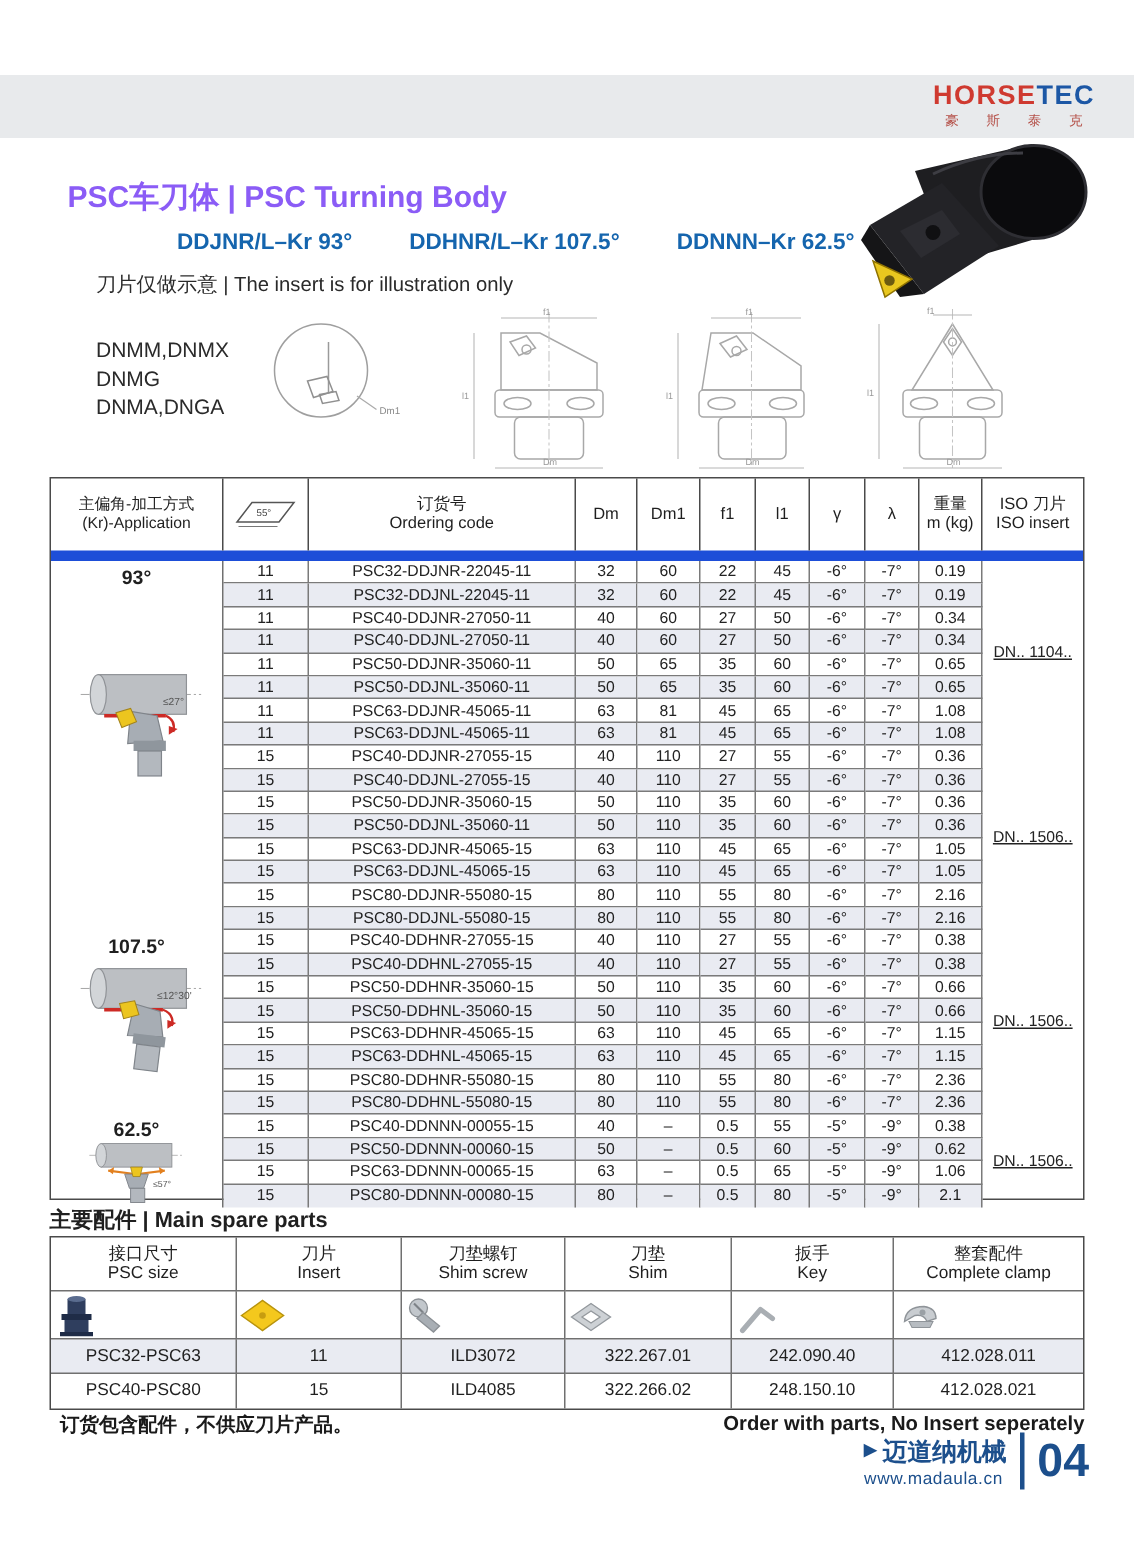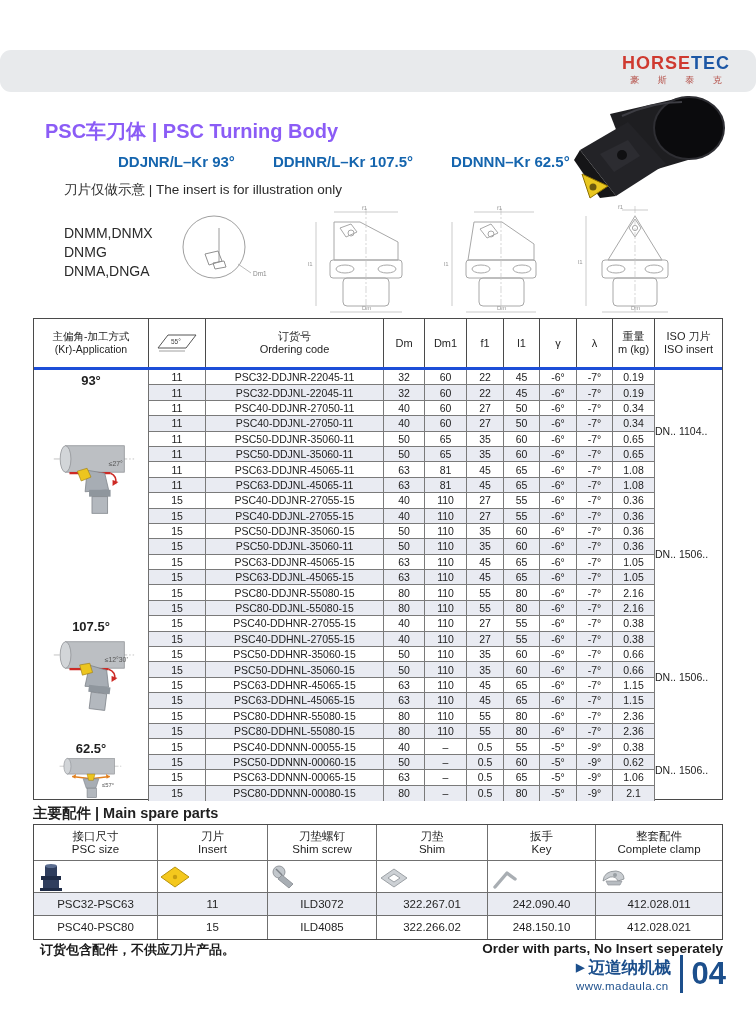--- a/index.html
+++ b/index.html
@@ -1,20 +1,20 @@
 <!DOCTYPE html>
 <html><head>
 <meta charset="utf-8">
 <style>
   html,body{margin:0;padding:0;background:#ffffff;}
   .page{position:relative;width:756px;height:1028px;background:#fff;
         font-family:"Liberation Sans",sans-serif;overflow:hidden;color:#1e1e1e;}
 
   
-  .band{position:absolute;left:0;top:50px;width:756px;height:42px;background:#e8eaec;border-radius:11px;}
+  .band{position:absolute;left:0;top:50px;width:756px;height:42px;background:#e8eaec;}
   .logo{position:absolute;right:26px;top:4px;text-align:center;}
   .logo-en{font-size:18px;font-weight:800;letter-spacing:1px;line-height:19px;}
   .lr{color:#cf3a30}.lb{color:#1c57a5}
   .logo-cn{font-size:9px;color:#b5524a;letter-spacing:8px;margin-top:1px;padding-left:8px;}
 
   
   .title{position:absolute;left:45px;top:118px;font-size:20px;font-weight:700;color:#8b5cf6;}
   .variants{position:absolute;left:118px;top:153px;display:flex;gap:38px;
             font-size:15px;font-weight:700;color:#1565ae;}
   .ill-note{position:absolute;left:64px;top:181px;font-size:13.5px;color:#2a2a2a;}
@@ -23,36 +23,36 @@
   .product{position:absolute;left:570px;top:92px;}
   .circle-draw{position:absolute;left:178px;top:212px;}
   .dim-a{position:absolute;left:300px;top:202px;}
   .dim-b{position:absolute;left:438px;top:202px;}
   .dim-c{position:absolute;left:572px;top:202px;}
 
   
   .mtable{position:absolute;left:33px;top:318px;width:690px;height:482px;
           border:1px solid #4a4a4a;box-sizing:border-box;background:#fff;}
   .mhead{display:grid;grid-template-columns:115px 57px 178px 41px 42px 37px 36px 37px 36px 42px 67px;
-         height:48px;border-bottom:3px solid #1d4ed8;}
+         height:48px;border-bottom:7px solid #1d4ed8;}
   .hc{border-right:1px solid #4a4a4a;display:flex;flex-direction:column;align-items:center;
       justify-content:center;font-size:11px;line-height:13px;text-align:center;color:#1f1f1f;}
   .hc:last-child{border-right:none;}
   .hc .s1{font-size:10.5px;}
   .mbody{position:relative;display:flex;height:431px;}
   .krcol{position:relative;width:115px;border-right:1px solid #707070;box-sizing:border-box;}
   .mgrid{display:grid;grid-template-columns:57px 178px 41px 42px 37px 36px 37px 36px 42px;
          grid-auto-rows:15.392px;width:506px;}
   .mgrid .cell{border-right:1px solid #7a7a7a;border-bottom:1px solid #7a7a7a;box-sizing:border-box;
          display:flex;align-items:center;justify-content:center;font-size:10.5px;color:#222;
          white-space:nowrap;overflow:hidden;}
   .mgrid .cell.shade{background:#e9ebf2;}
   .mgrid .cell:nth-last-child(-n+9){border-bottom:none;}
   .isocol{position:relative;width:67px;font-size:10.5px;color:#222;}
-  .iso{position:absolute;width:100%;text-align:left;}
+  .iso{position:absolute;width:100%;text-align:center;text-decoration:underline;}
   .iso1{top:55px}.iso2{top:178px}.iso3{top:301px}.iso4{top:394px}
   .angle{position:absolute;width:100%;text-align:center;font-size:13px;color:#1f1f1f;font-weight:bold;}
   .a1{top:3px}.a2{top:249px}.a3{top:371px}
   .app{position:absolute;left:50%;transform:translateX(-50%);}
   .app1{top:70px}.app2{top:266px}.app3{top:386px}
 
   
   .sp-head{position:absolute;left:33px;top:804px;font-size:14.5px;font-weight:700;color:#1f1f1f;}
   .stable{position:absolute;left:33px;top:824px;width:690px;border:1px solid #4a4a4a;box-sizing:border-box;background:#fff;}
   .srow{display:grid;grid-template-columns:124px 110px 109px 111px 108px 126px;}

